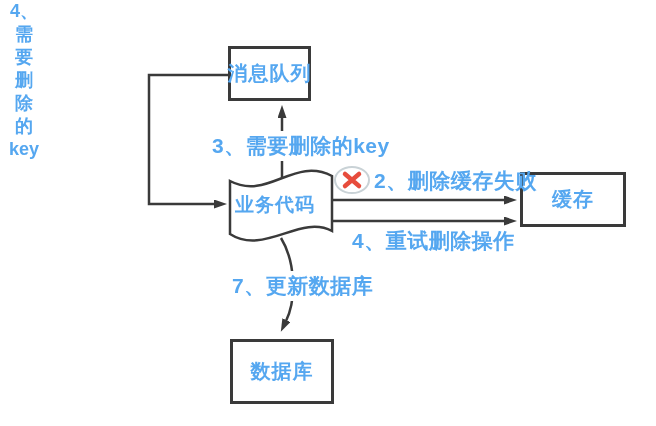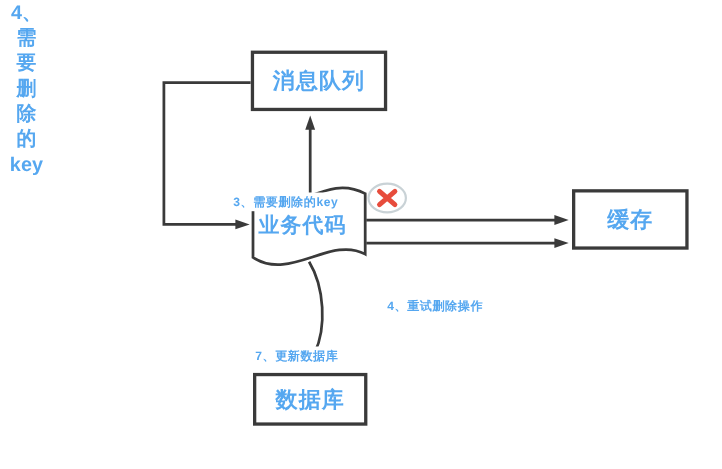--- a/index.html
+++ b/index.html
@@ -18,38 +18,37 @@
     display:flex;align-items:center;justify-content:center;
     box-sizing:border-box;
   }
   .node-label{
     color:#55a7f0;
     font-size:20px;
     font-weight:bold;
     letter-spacing:1px;
     white-space:nowrap;
   }
-  .node-msgqueue{left:228px;top:46px;width:124px;height:55px;}
+  .node-msgqueue{left:228px;top:46px;width:83px;height:55px;}
   .node-cache{left:520px;top:172px;width:106px;height:55px;}
-  .node-database{left:230px;top:339px;width:104px;height:48px;text-align:right;}
+  .node-database{left:230px;top:339px;width:104px;height:65px;text-align:right;}
   .tape-label{
     position:absolute;
     left:230px;top:192px;width:90px;
     text-align:center;
     color:#55a7f0;font-size:19px;font-weight:bold;
     letter-spacing:1px;white-space:nowrap;
   }
   .edge-label{
     position:absolute;
     color:#55a7f0;
-    font-size:11px;
+    font-size:21px;
     font-weight:bold;
     white-space:nowrap;
     letter-spacing:0.5px;
-    margin-top:44px;
   }
   .edge-label.masked{background:#ffffff;padding:1px 2px;}
   .label-step3{left:210px;top:131px;}
   .label-step2{left:374px;top:167px;}
   .label-step5{left:352px;top:227px;}
   .label-step1{left:230px;top:271px;}
   .label-step4{
     left:103px;top:51px;width:48px;
     text-align:center;
     color:#55a7f0;font-size:18px;font-weight:bold;
@@ -96,20 +95,21 @@
   </div>
 
   <div class="node node-database">
     <span class="node-label">数据库</span>
   </div>
 
   <div class="tape-label">业务代码</div>
 
   <div class="edge-label masked label-step3">3、需要删除的key</div>
 
+  <div class="edge-label label-step2">2、删除缓存失败</div>
 
   <div class="edge-label label-step5">4、重试删除操作</div>
 
   <div class="edge-label masked label-step1">7、更新数据库</div>
 
   <div class="label-step4">4、
 需
 要
 删
 除

